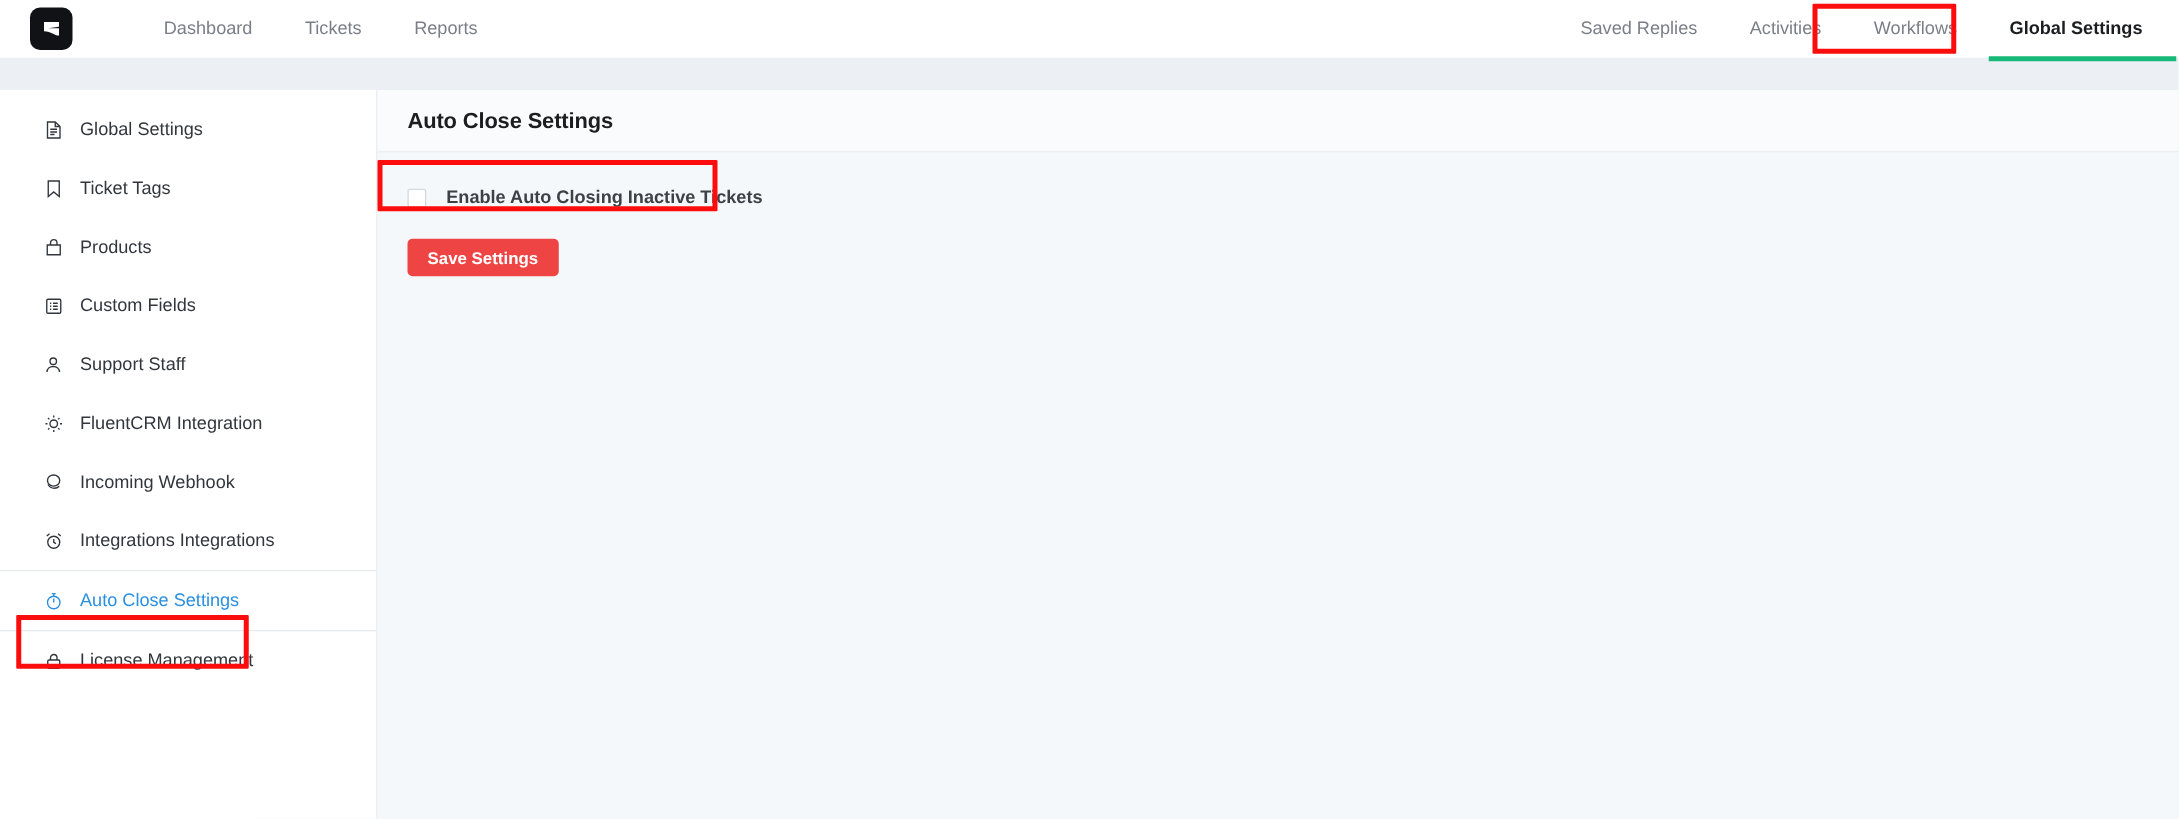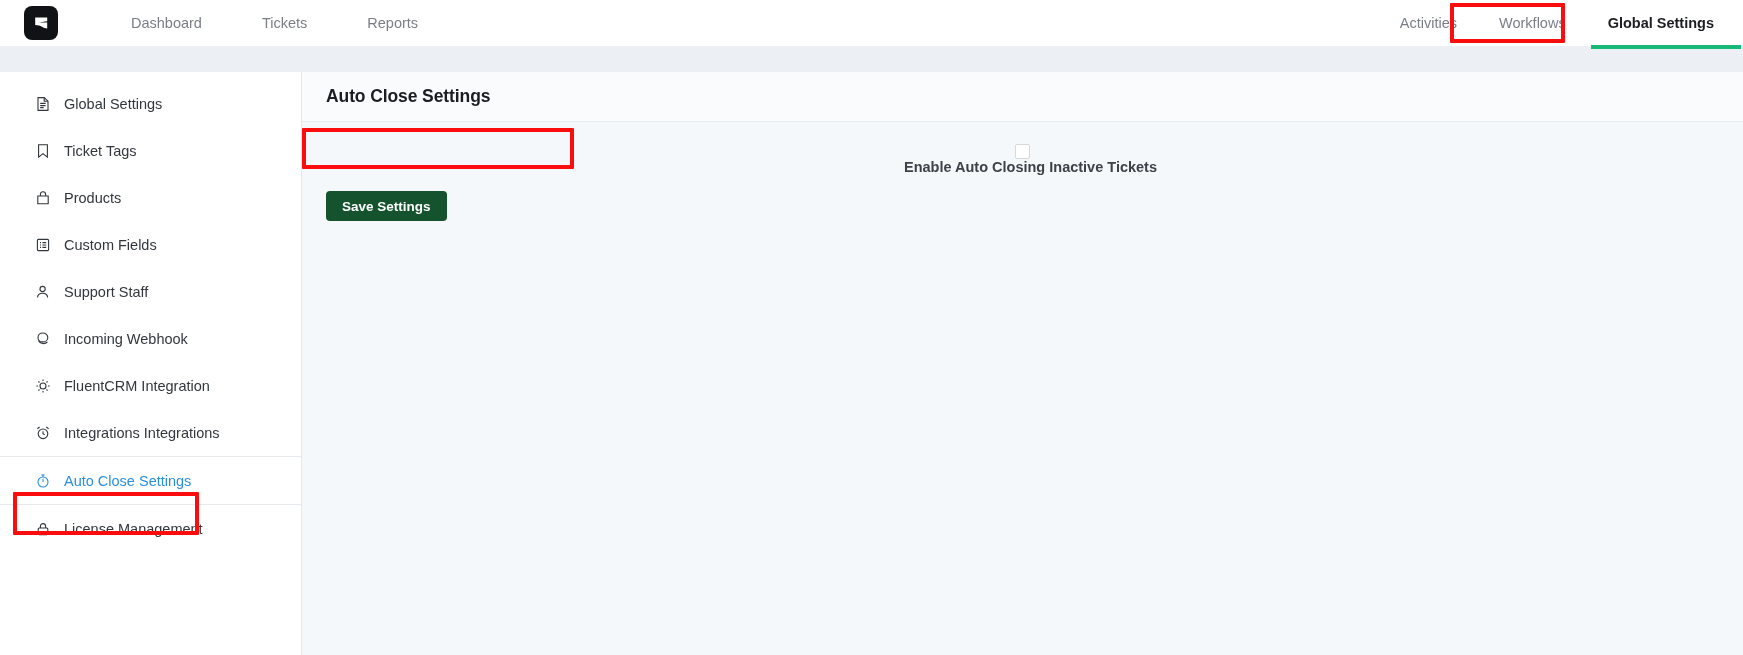--- a/index.html
+++ b/index.html
@@ -31,21 +31,21 @@
     display: flex;
     align-items: center;
     justify-content: center;
     flex: 0 0 auto;
   }
 
   .topnav-left {
     display: flex;
     align-items: flex-end;
     margin-left: 52px;
-    gap: 18px;
+    gap: 0px;
   }
 
   .topnav-right {
     display: flex;
     align-items: center;
     margin-left: auto;
     padding-right: 8px;
   }
 
   .nav-item {
@@ -157,21 +157,20 @@
   .main-body {
     flex: 1 1 auto;
     padding: 22px 24px 0 24px;
     background: #f4f8fb;
   }
 
   .checkbox-row {
     display: flex;
     align-items: center;
     height: 28px;
-    flex-direction: column;
   }
 
   .cbox {
     width: 15px;
     height: 15px;
     border: 1px solid #d3d9df;
     border-radius: 2px;
     background: #ffffff;
     flex: 0 0 15px;
     cursor: pointer;
@@ -186,21 +185,21 @@
     white-space: nowrap;
   }
 
   .save-btn {
     margin-top: 19px;
     display: inline-flex;
     align-items: center;
     justify-content: center;
     height: 30px;
     padding: 0 16px;
-    background: #14532d;
+    background: #ef4444;
     color: #ffffff;
     font-size: 13.5px;
     font-weight: 700;
     border: none;
     border-radius: 4px;
     cursor: pointer;
     font-family: "Liberation Sans", sans-serif;
   }
 
   
@@ -231,20 +230,21 @@
       </svg>
     </div>
 
     <div class="topnav-left">
       <div class="nav-item"><span>Dashboard</span></div>
       <div class="nav-item"><span>Tickets</span></div>
       <div class="nav-item"><span>Reports</span></div>
     </div>
 
     <div class="topnav-right">
+      <div class="nav-item"><span>Saved Replies</span></div>
       <div class="nav-item"><span>Activities</span></div>
       <div class="nav-item"><span>Workflows</span></div>
       <div class="nav-item active-tab"><span>Global Settings</span></div>
     </div>
   </div>
 
   <div class="gapband"></div>
 
   <div class="bodywrap">
 
@@ -297,35 +297,35 @@
             <circle cx="7.6" cy="5" r="2.6"></circle>
             <path d="M2.6 13.6c0-2.8 2.2-4.4 5-4.4s5 1.6 5 4.4"></path>
           </svg>
         </span>
         <span>Support Staff</span>
       </div>
 
       <div class="side-item">
         <span class="side-icon">
           <svg width="16" height="16" viewBox="0 0 16 16" fill="none" stroke="currentColor" stroke-width="1.1">
+            <circle cx="8" cy="8" r="3"></circle>
+            <path d="M8 1.4v1.6M8 13v1.6M1.4 8h1.6M13 8h1.6M3.4 3.4l1.1 1.1M11.5 11.5l1.1 1.1M12.6 3.4l-1.1 1.1M4.5 11.5l-1.1 1.1"></path>
+          </svg>
+        </span>
+        <span>FluentCRM Integration</span>
+      </div>
+
+      <div class="side-item">
+        <span class="side-icon">
+          <svg width="16" height="16" viewBox="0 0 16 16" fill="none" stroke="currentColor" stroke-width="1.1">
             <path d="M12.8 6.4c0 2.5-2.2 4.5-4.9 4.5S3 8.9 3 6.4 5.2 2 7.9 2s4.9 2 4.9 4.4z"></path>
             <path d="M3.4 9.6c1 1.8 2.8 3 5 3 1.6 0 3-.6 4-1.6"></path>
           </svg>
         </span>
         <span>Incoming Webhook</span>
-      </div>
-
-      <div class="side-item">
-        <span class="side-icon">
-          <svg width="16" height="16" viewBox="0 0 16 16" fill="none" stroke="currentColor" stroke-width="1.1">
-            <circle cx="8" cy="8" r="3"></circle>
-            <path d="M8 1.4v1.6M8 13v1.6M1.4 8h1.6M13 8h1.6M3.4 3.4l1.1 1.1M11.5 11.5l1.1 1.1M12.6 3.4l-1.1 1.1M4.5 11.5l-1.1 1.1"></path>
-          </svg>
-        </span>
-        <span>FluentCRM Integration</span>
       </div>
 
       <div class="side-item">
         <span class="side-icon">
           <svg width="16" height="16" viewBox="0 0 16 16" fill="none" stroke="currentColor" stroke-width="1.1">
             <circle cx="8" cy="8.8" r="4.8"></circle>
             <path d="M8 6.2v2.6l1.8 1.1"></path>
             <path d="M2.4 3.8 4.6 2M13.6 3.8 11.4 2"></path>
           </svg>
         </span>

